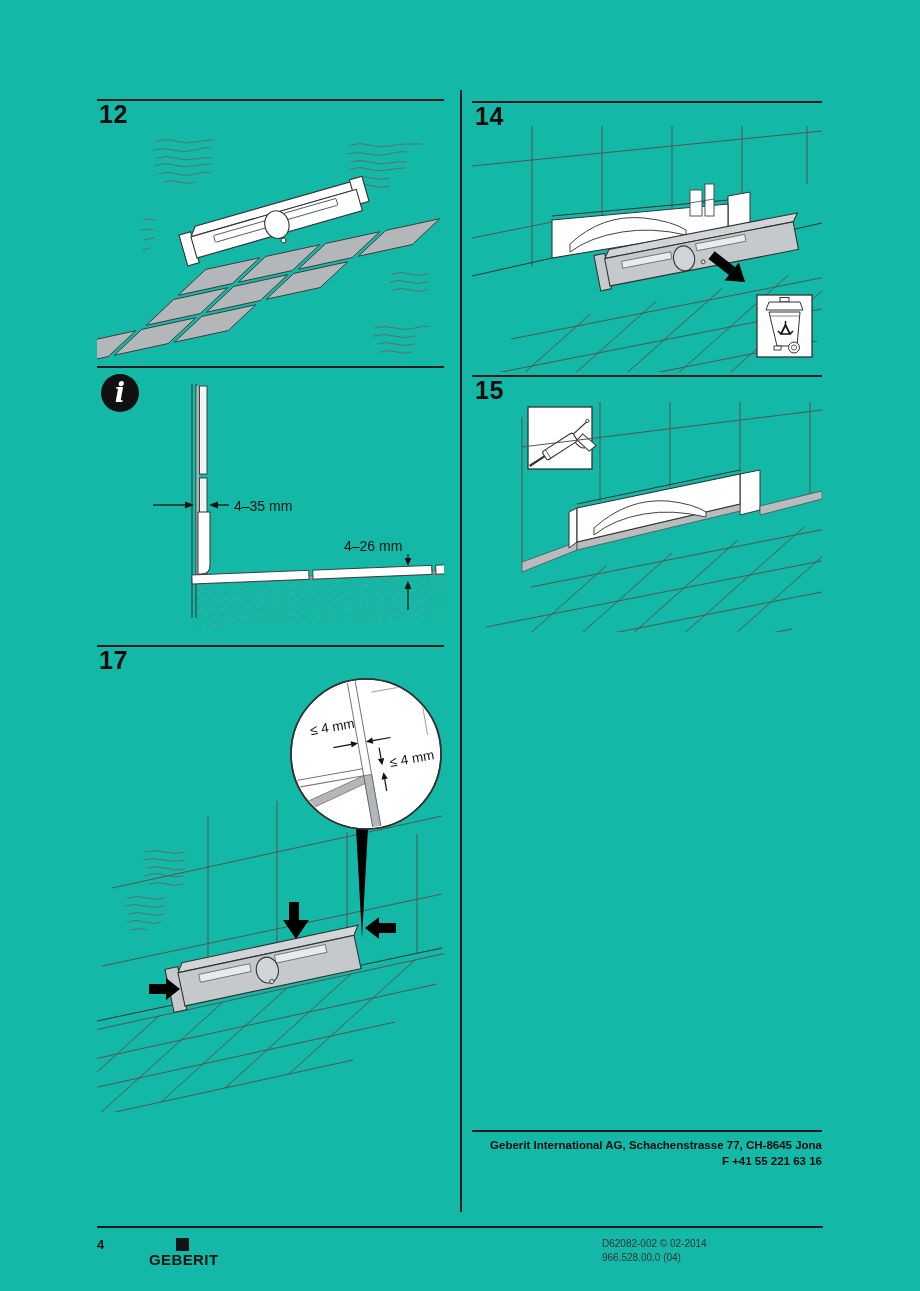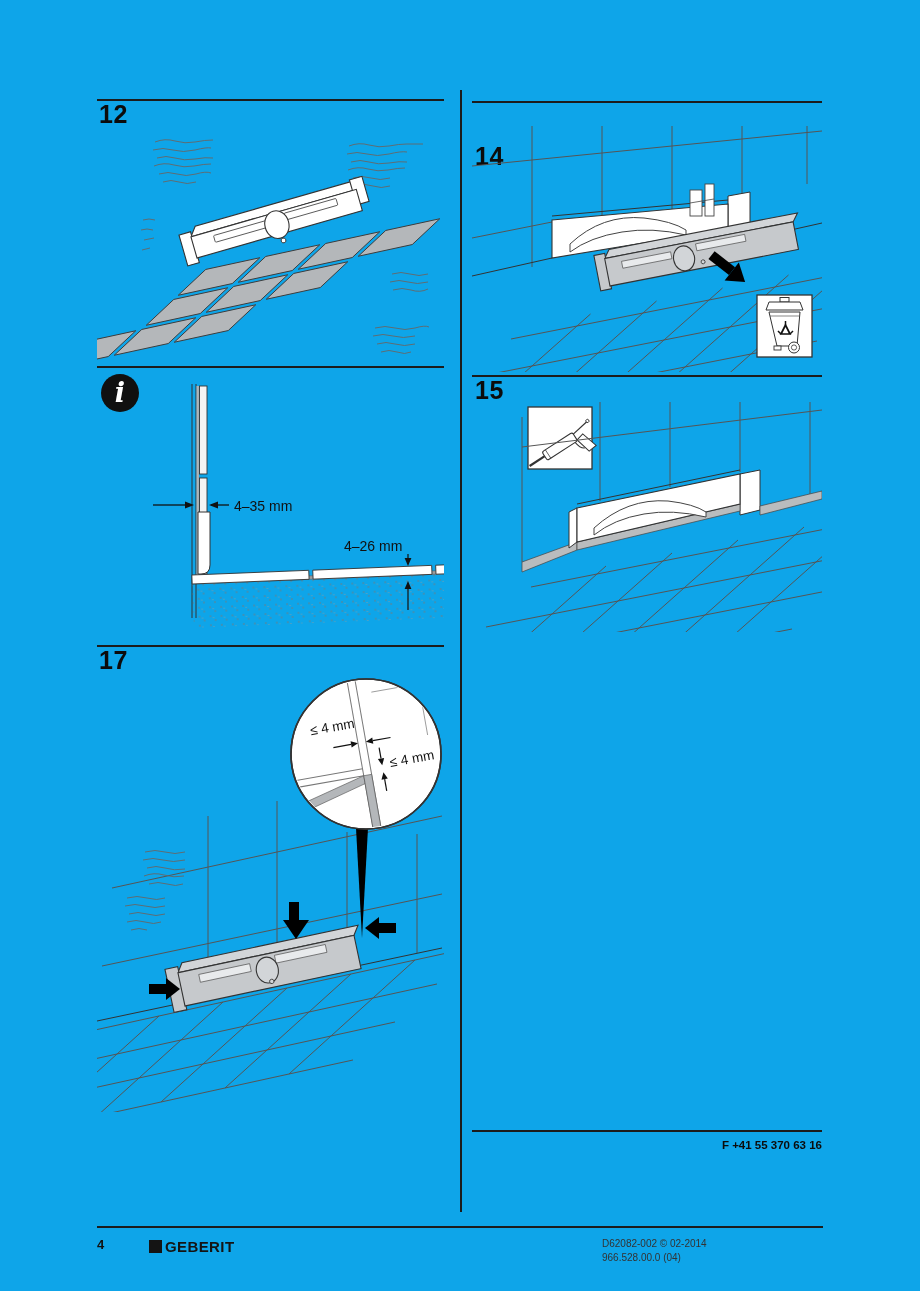--- a/index.html
+++ b/index.html
@@ -1,33 +1,33 @@
 <!DOCTYPE html>
 <html><head>
 <meta charset="utf-8">
 <style>
   html,body{margin:0;padding:0;background:#e8e8e8;}
-  #page{position:relative;width:920px;height:1291px;background:#0ea5e9;
+  #page{position:relative;width:920px;height:1291px;background:#14b8a6;
         font-family:"Liberation Sans",sans-serif;color:#111;overflow:hidden;}
   .abs{position:absolute;}
   .rule{position:absolute;height:1.6px;background:#1c1c1c;}
   .vrule{position:absolute;width:1.5px;background:#1c1c1c;}
   .step-heading{position:absolute;font-size:25px;font-weight:700;line-height:1;color:#0c0c0c;letter-spacing:0.5px;}
   .info-badge{position:absolute;width:38px;height:38px;border-radius:50%;background:#101010;
               display:flex;align-items:center;justify-content:center;}
   .info-badge span{font-family:"DejaVu Serif",serif;font-weight:700;font-style:italic;
               font-size:27px;color:#fff;line-height:1;margin-top:-2px;}
   svg text{font-family:"Liberation Sans",sans-serif;fill:#111;}
   .dim{font-size:14px;}
   .dimsm{font-size:13.5px;}
   .contact{position:absolute;left:472px;top:1137px;width:350px;text-align:right;
            font-size:11.5px;font-weight:700;line-height:16.4px;color:#0c0c0c;}
   .contact .arr{display:inline-block;margin-right:6px;font-weight:700;}
   .pagenum{position:absolute;left:97px;top:1237px;font-size:13px;font-weight:700;}
-  .logo{position:absolute;left:149px;top:1238px;display:flex;align-items:center;}
+  .logo{position:absolute;left:149px;top:1238px;display:flex;align-items:center;flex-direction:column;}
   .logo .sq{width:13px;height:13px;background:#141414;margin-right:3px;}
   .logo .txt{font-size:15px;font-weight:700;letter-spacing:0.4px;color:#141414;}
   .imprint{position:absolute;left:602px;top:1237px;width:220px;text-align:left;
            font-size:10px;line-height:13.5px;color:#333;}
 </style>
 </head>
 <body>
 
 <div id="page">
 
@@ -36,21 +36,21 @@
   <div class="rule" style="left:97px;top:99px;width:347px;"></div>
   <div class="rule" style="left:97px;top:366px;width:347px;"></div>
   <div class="rule" style="left:97px;top:645px;width:347px;"></div>
   <div class="rule" style="left:472px;top:101px;width:350px;"></div>
   <div class="rule" style="left:472px;top:375px;width:350px;"></div>
   <div class="rule" style="left:472px;top:1130px;width:350px;"></div>
   <div class="rule" style="left:97px;top:1226px;width:726px;"></div>
 
   <div class="step-heading" style="left:99px;top:102px;">12</div>
   <div class="step-heading" style="left:99px;top:648px;">17</div>
-  <div class="step-heading" style="left:475px;top:104px;margin-top:40px;">14</div>
+  <div class="step-heading" style="left:475px;top:104px;">14</div>
   <div class="step-heading" style="left:475px;top:378px;text-align:center;">15</div>
 
   <div class="info-badge" style="left:101px;top:374px;">
     <span>i</span>
   </div>
 
   <svg class="abs" style="left:97px;top:128px;" width="347" height="232" viewBox="0 0 347 232">
     <g stroke="#666" fill="none" stroke-width="0.9">
       <path d="M58,14 q10,-4 20,-1 t20,1 t18,-2"></path>
         <path d="M56,22 q10,-3 20,0 t22,0 t16,-2"></path>
@@ -329,21 +329,22 @@
       <polygon points="288,104 350,89 350,97 288,113" fill="#b9bcbe" stroke="#444" stroke-width="0.7"></polygon>
       <polygon points="105,140 268,102 268,109 105,148" fill="#b9bcbe" stroke="#444" stroke-width="0.7"></polygon>
       <polygon points="97,110 105,106 105,140 97,146" fill="#fff" stroke="#333" stroke-width="1"></polygon>
       <polygon points="105,106 268,72 268,102 105,140" fill="#fff" stroke="#333" stroke-width="1.1"></polygon>
       <line x1="105" y1="102" x2="268" y2="68" stroke="#333" stroke-width="1"></line>
       <path d="M122,126 Q155,96 196,99 Q222,102 234,110 L234,115 Q200,107 172,112 Q142,117 122,133 Z" fill="#fff" stroke="#444" stroke-width="1"></path>
     </g>
   </svg>
 
   <div class="contact">
-    <div>F +41 55 370 63 16</div>
+    <div>Geberit International AG, Schachenstrasse 77, CH-8645 Jona</div>
+    <div>F +41 55 221 63 16</div>
   </div>
 
   <div class="pagenum">4</div>
   <div class="logo">
     <div class="sq"></div>
     <div class="txt">GEBERIT</div>
   </div>
   <div class="imprint">
     <div>D62082-002 © 02-2014</div>
     <div>966.528.00.0 (04)</div>

